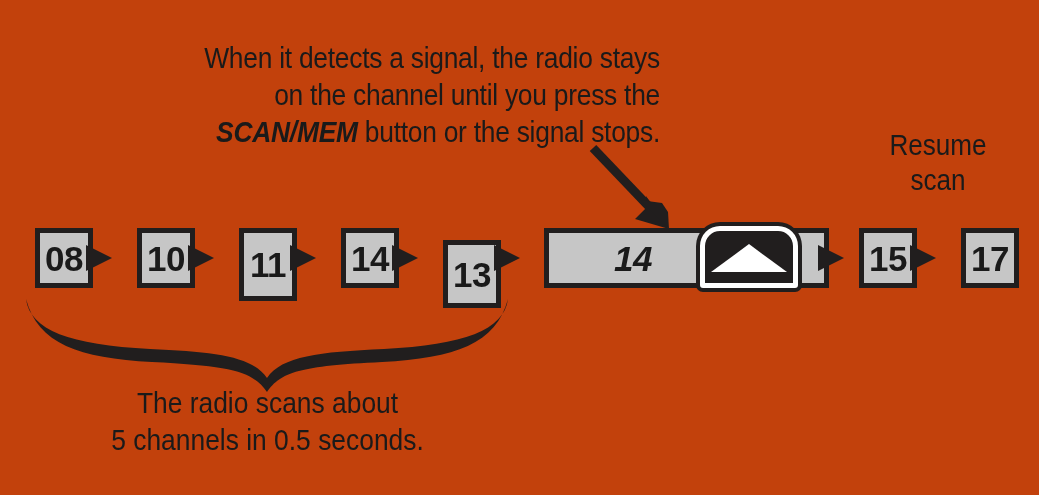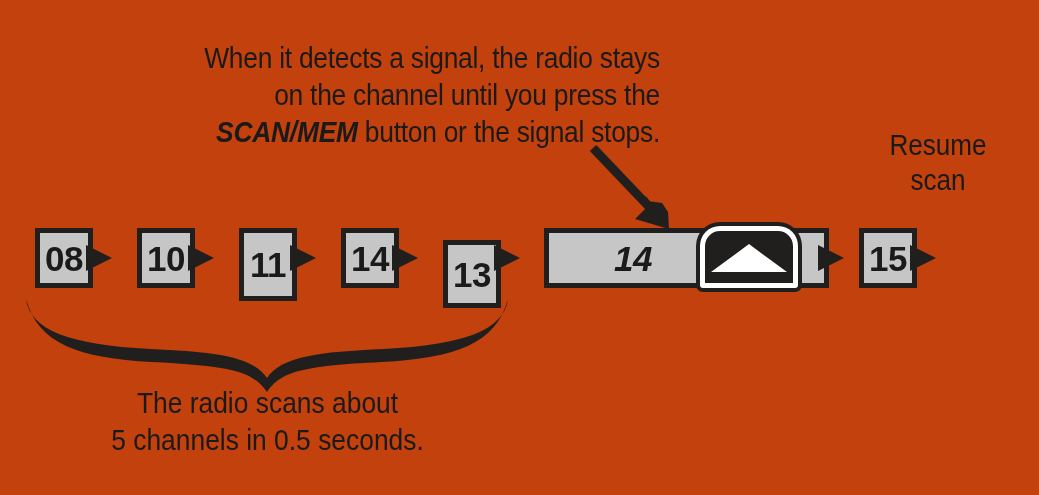--- a/index.html
+++ b/index.html
@@ -178,20 +178,23 @@
 
   <div class="chan-box wide" style="left:533px; top:228px; width:285px; height:60px;">
     <span class="num">14</span>
   </div>
   <div class="radio-icon" style="left:700px; top:226px; width:98px; height:62px;">
     <span class="tri"></span>
   </div>
 
   <div class="chan-box" style="left:848px; top:228px; width:58px; height:60px;">
     <span class="num">15</span>
+  </div>
+  <div class="chan-box" style="left:950px; top:228px; width:58px; height:60px;">
+    <span class="num">17</span>
   </div>
 
   <div class="arrow" style="left:86px; top:245px;"></div>
   <div class="arrow" style="left:188px; top:245px;"></div>
   <div class="arrow" style="left:290px; top:245px;"></div>
   <div class="arrow" style="left:392px; top:245px;"></div>
   <div class="arrow" style="left:494px; top:245px;"></div>
   <div class="arrow" style="left:818px; top:245px;"></div>
   <div class="arrow" style="left:910px; top:245px;"></div>
 

